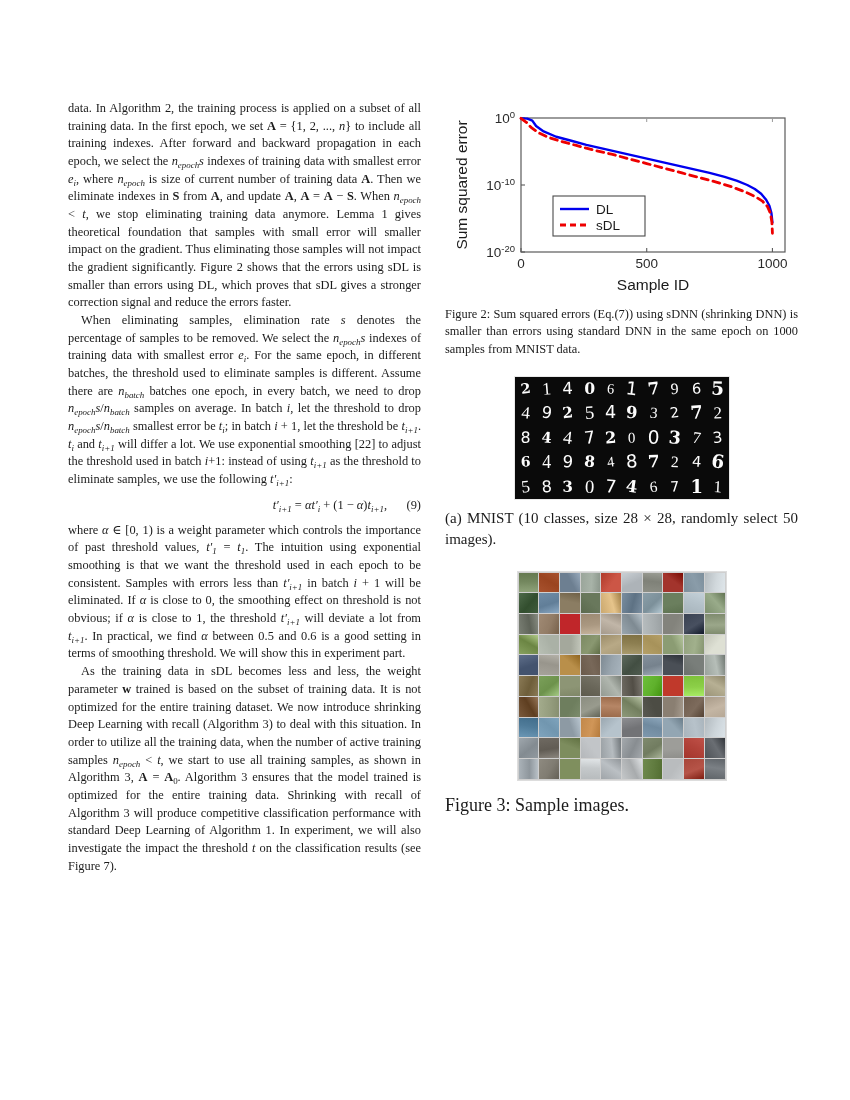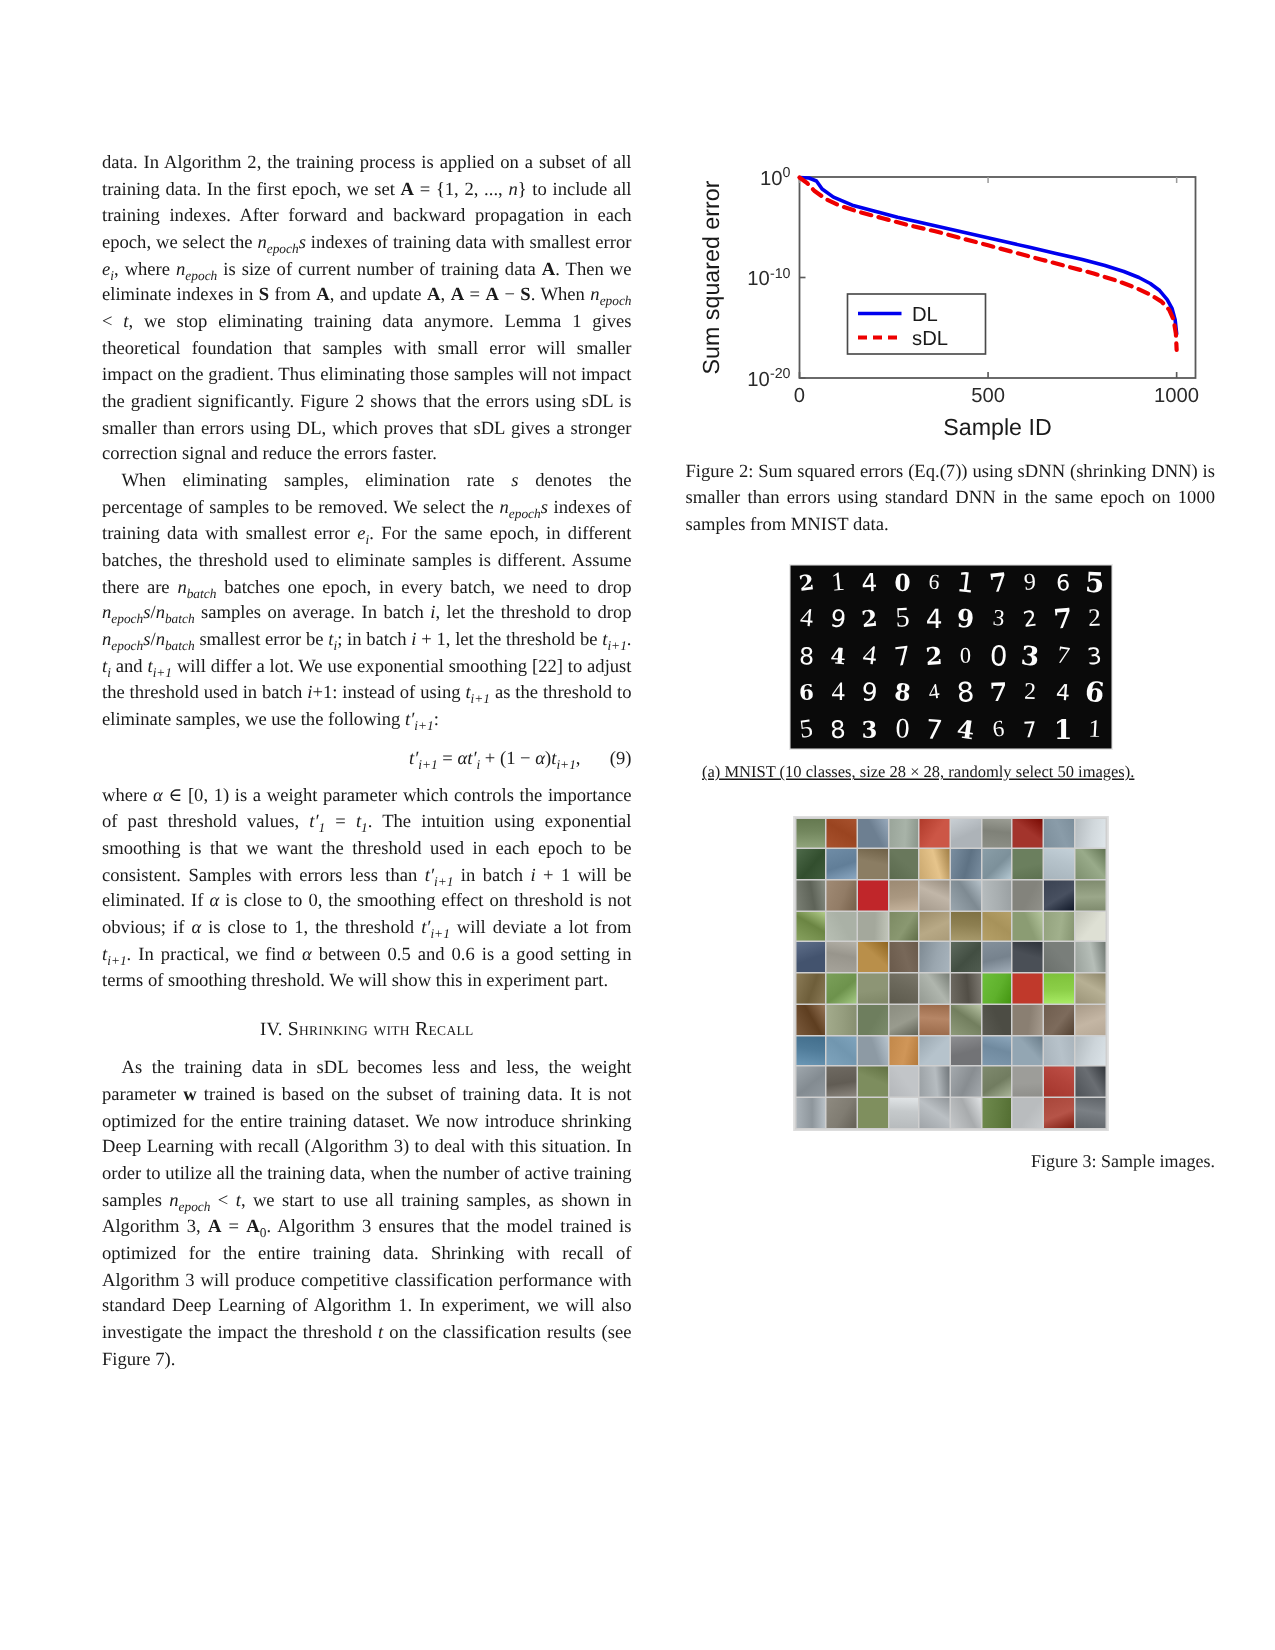--- a/index.html
+++ b/index.html
@@ -15,21 +15,21 @@
 
   .page {
     position: absolute;
     left: 0; top: 0;
     width: 850px; height: 1100px;
     padding: 100px 60px 60px 68px;
   }
 
   .columns {
     display: flex;
-    gap: 36px;
+    gap: 24px;
     height: 100%;
   }
   .col {
     width: 353px;
     flex: 0 0 353px;
   }
 
   p {
     margin: 0 0 0 0;
     font-size: 12.4px;
@@ -78,29 +78,28 @@
     position: relative;
     margin: 0 0 4px 0;
   }
   .caption {
     font-size: 12.4px;
     line-height: 1.4;
     text-align: justify;
     margin: 6px 0 0 0;
   }
   .subcaption {
-    font-size: 11px;
+    font-size: 15px;
     line-height: 1.42;
     text-align: justify;
-    margin: 8px 0 0 11px;
-    text-decoration: underline;
+    margin: 8px 0 0 0;
   }
   .figcap-center {
-    font-size: 12px;
-    text-align: right;
+    font-size: 18px;
+    text-align: left;
     margin: 12px 0 0 0;
   }
 
   
   .mnist-box {
     width: 216px;
     height: 124px;
     background: #0a0a0a;
     margin: 18px auto 0 auto;
     border: 1px solid #e9e9e9;
@@ -181,24 +180,20 @@
         importance of past threshold values, <span class="msub"><i>t</i>′<sub>1</sub></span> = <span class="msub"><i>t</i><sub>1</sub></span>. The intuition
         using exponential smoothing is that we want the threshold
         used in each epoch to be consistent. Samples with errors
         less than <span class="msub"><i>t</i>′<sub>i+1</sub></span> in batch <i>i</i> + 1 will be eliminated. If <i>α</i> is close
         to 0, the smoothing effect on threshold is not obvious; if
         <i>α</i> is close to 1, the threshold <span class="msub"><i>t</i>′<sub>i+1</sub></span> will deviate a lot from
         <span class="msub"><i>t</i><sub>i+1</sub></span>. In practical, we find <i>α</i> between 0.5 and 0.6 is a good
         setting in terms of smoothing threshold. We will show this
         in experiment part.</p>
 
-      <div class="sec-head">
-        <span class="num">IV.</span>
-        <span class="sc">Shrinking with Recall</span>
-      </div>
 
       <p class="indent">As the training data in sDL becomes less and less, the
         weight parameter <b>w</b> trained is based on the subset of training
         data. It is not optimized for the entire training dataset.
         We now introduce shrinking Deep Learning with recall
         (Algorithm 3) to deal with this situation. In order to utilize
         all the training data, when the number of active training
         samples <span class="msub"><i>n</i><sub>epoch</sub></span> &lt; <i>t</i>, we start to use all training samples, as
         shown in Algorithm 3, <span class="bb">A</span> = <span class="bb">A</span><sub>0</sub>. Algorithm 3 ensures that
         the model trained is optimized for the entire training data.

